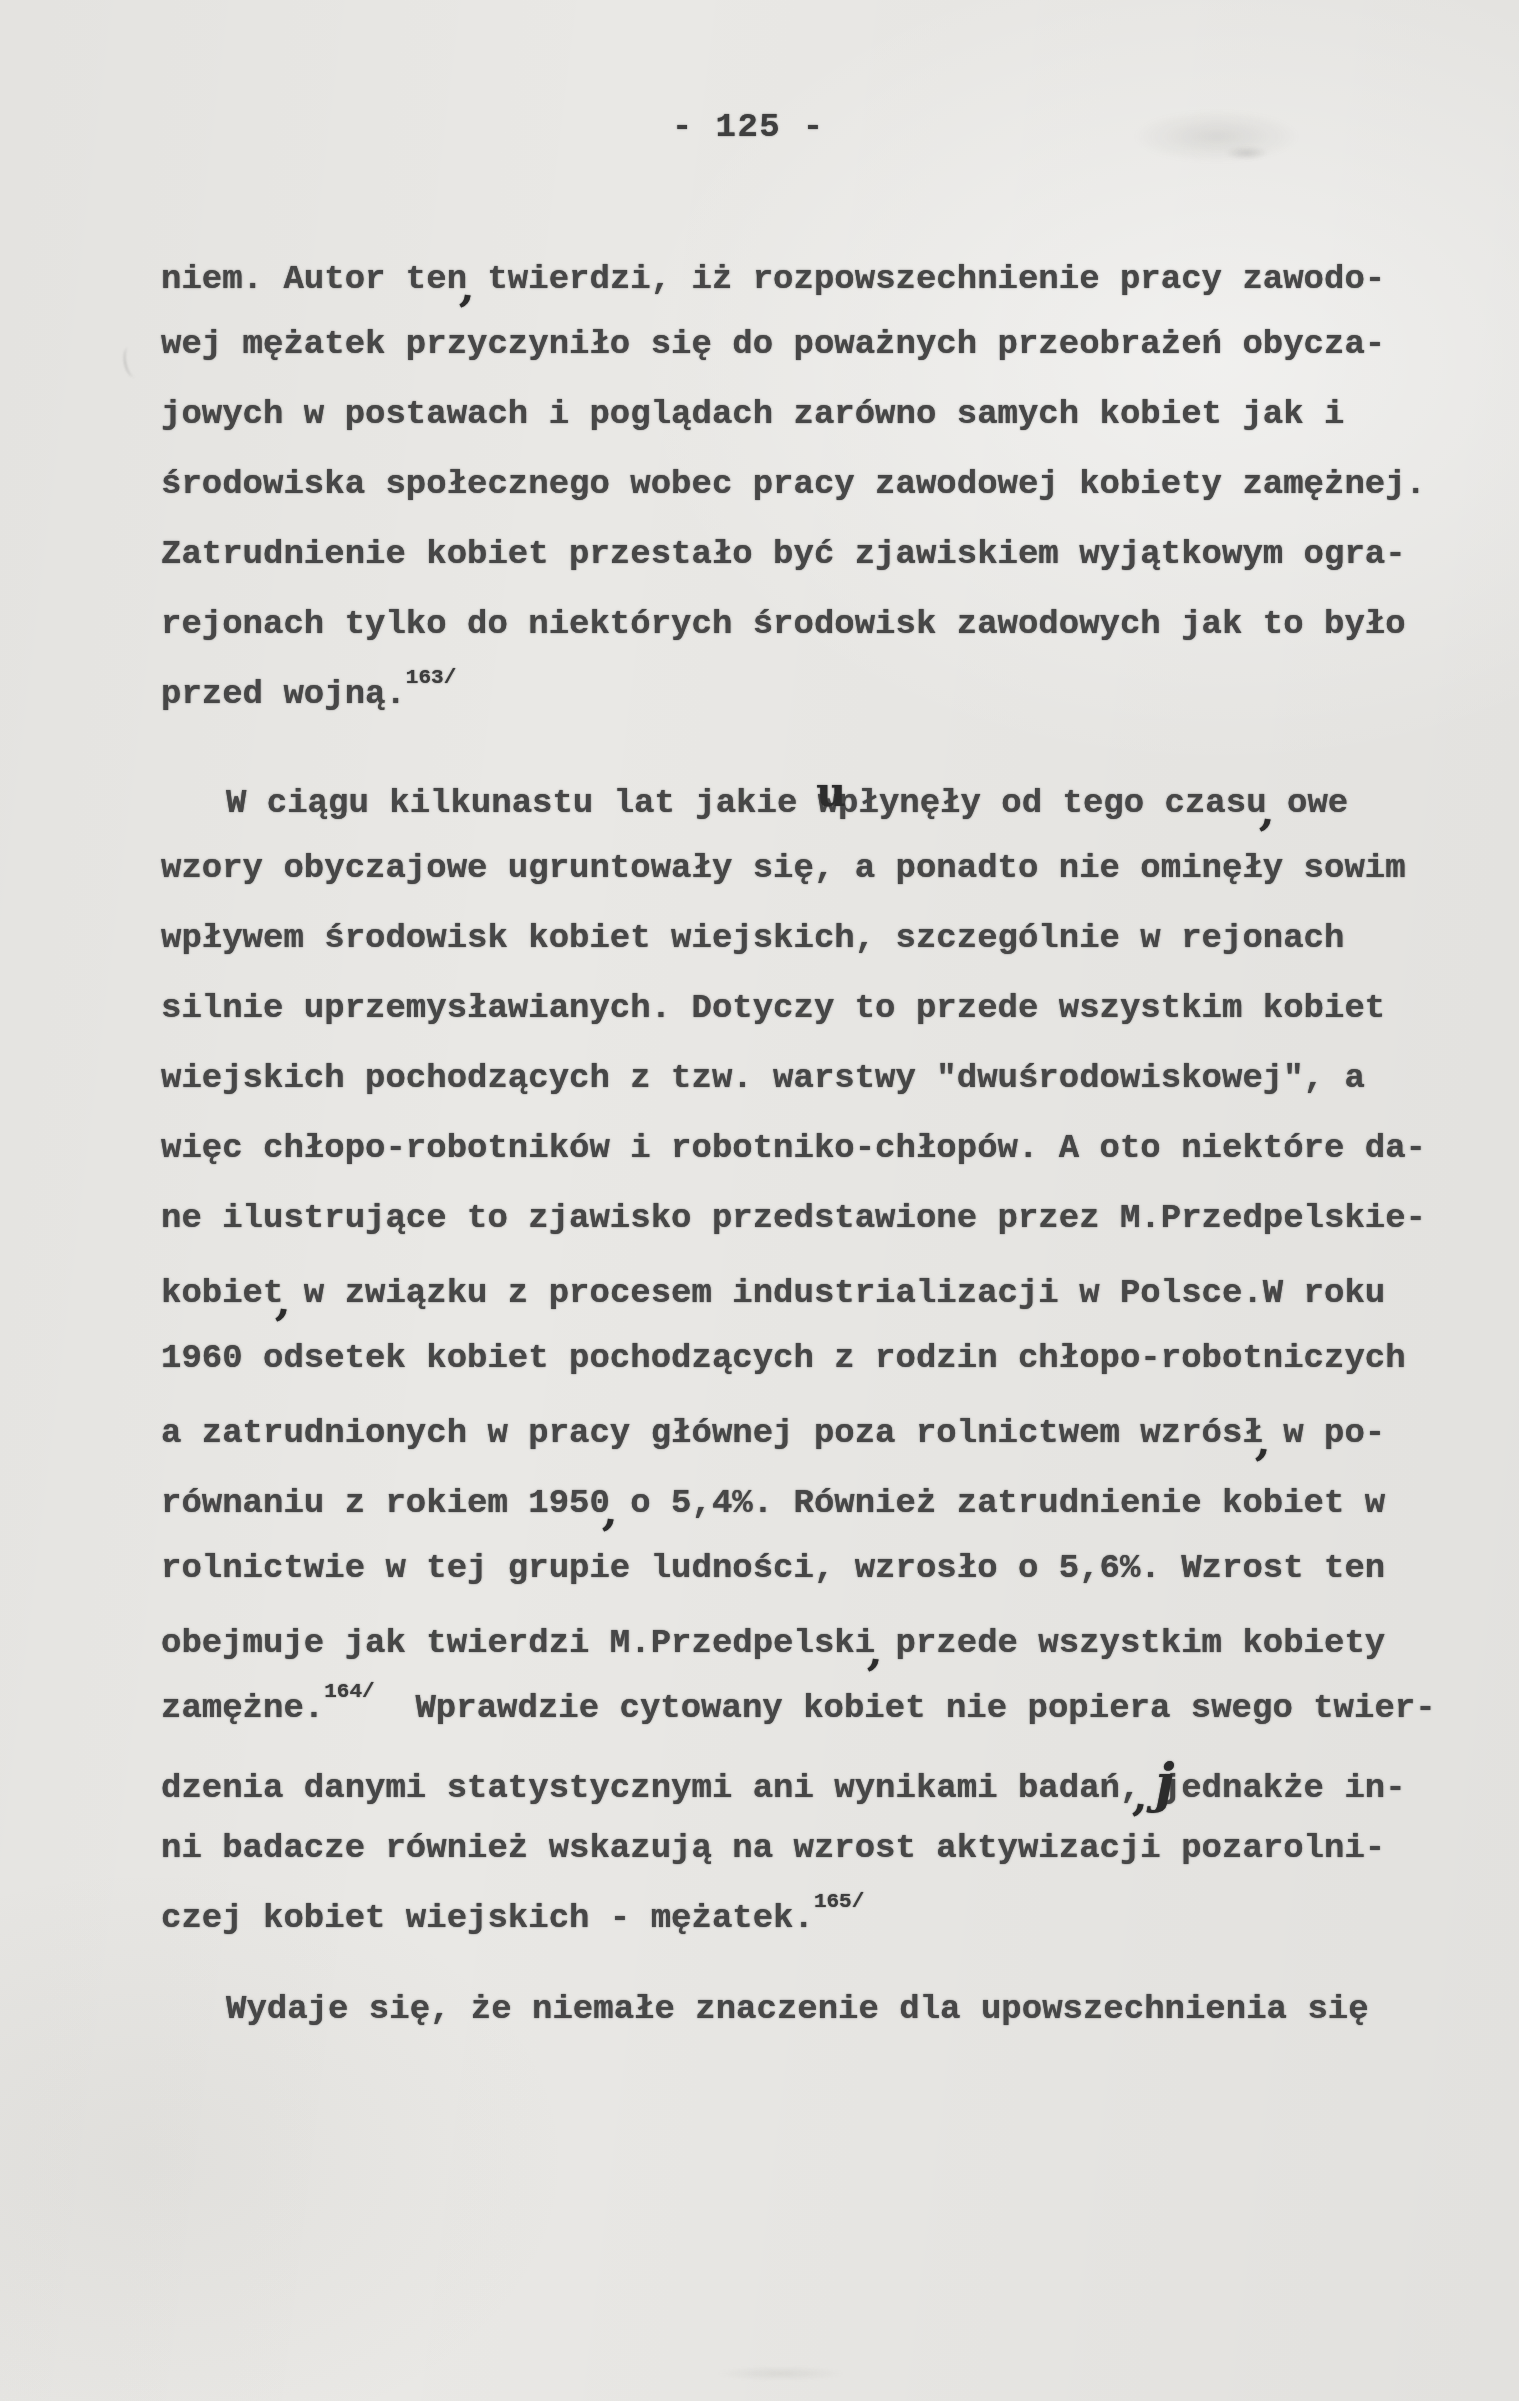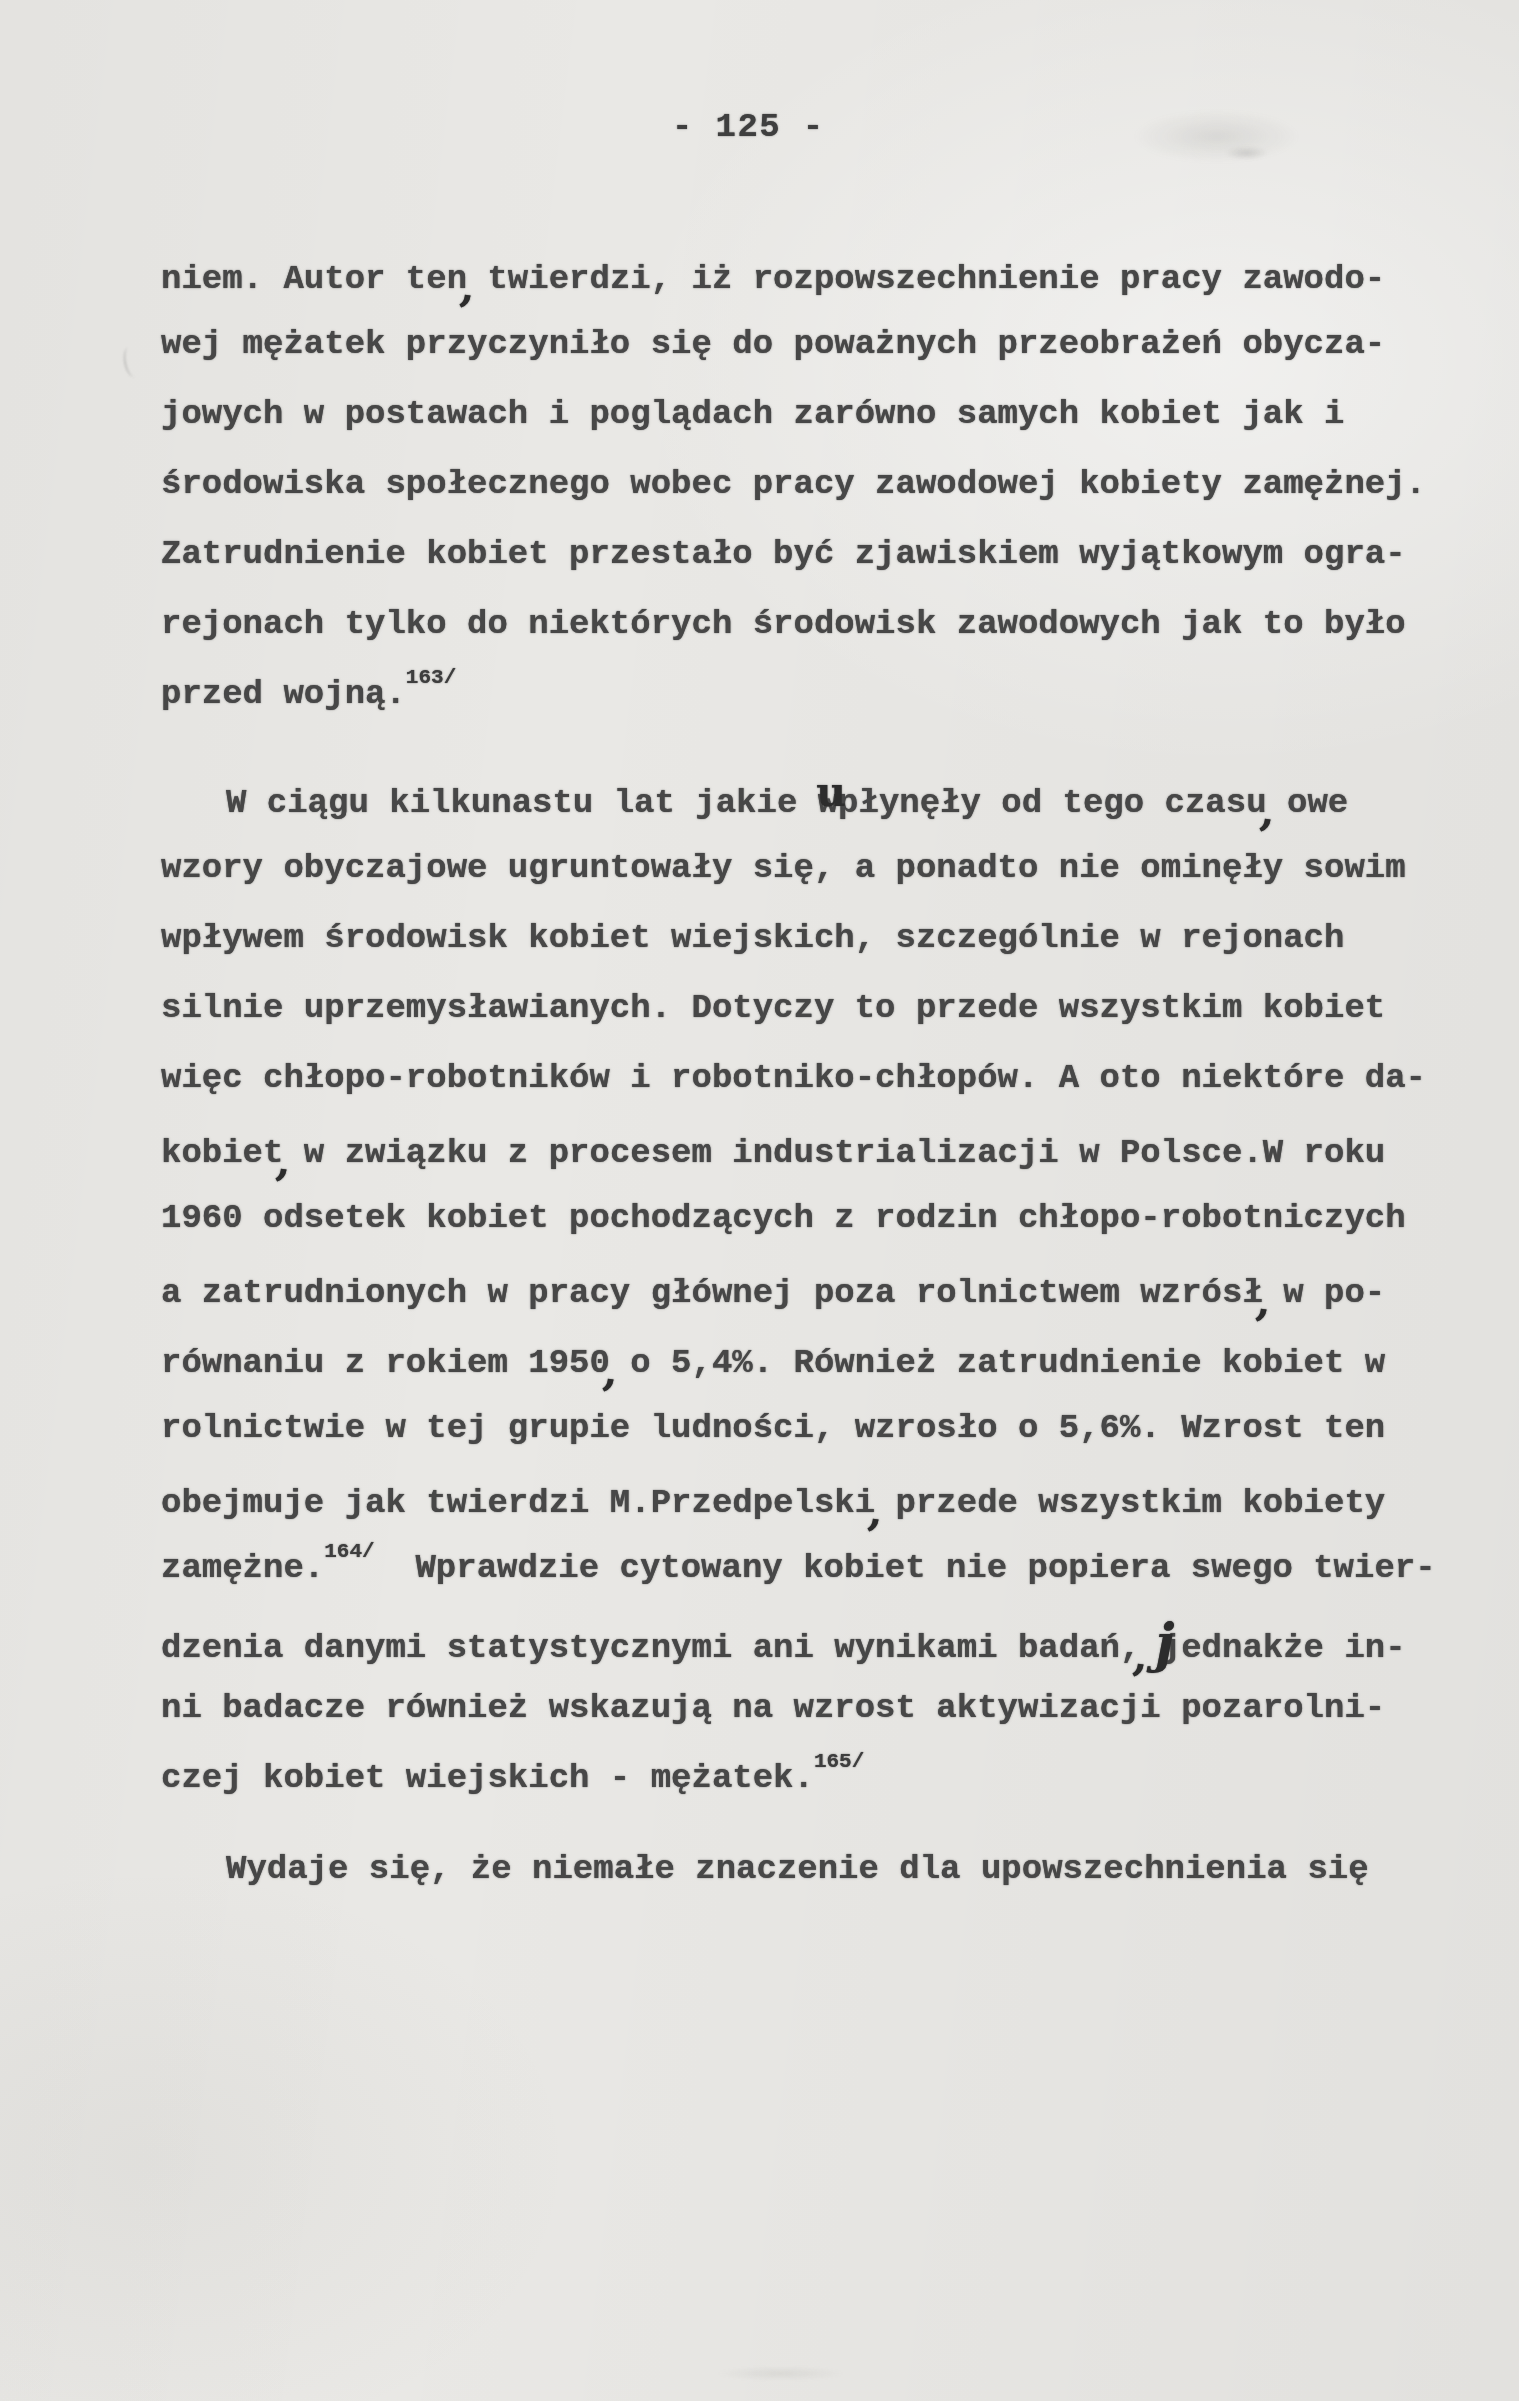--- a/index.html
+++ b/index.html
@@ -111,21 +111,23 @@
         <div class="line"><span class="t">środowiska społecznego wobec pracy zawodowej kobiety zamężnej.</span></div>
         <div class="line"><span class="t">Zatrudnienie kobiet przestało być zjawiskiem wyjątkowym ogra-</span></div>
         <div class="line"><span class="t">rejonach tylko do niektórych środowisk zawodowych jak to było</span></div>
         <div class="line"><span class="t">przed wojną.</span><span class="sup">163/</span></div>
       </div>
       <div class="para para-2">
         <div class="line indent"><span class="t">W ciągu kilkunastu lat jakie </span><span class="hand hand-u">u</span><span class="t">wpłynęły od tego czasu</span><span class="hand hand-comma">,</span><span class="t"> owe</span></div>
         <div class="line"><span class="t">wzory obyczajowe ugruntowały się, a ponadto nie ominęły sowim</span></div>
         <div class="line"><span class="t">wpływem środowisk kobiet wiejskich, szczególnie w rejonach</span></div>
         <div class="line"><span class="t">silnie uprzemysławianych. Dotyczy to przede wszystkim kobiet</span></div>
+        <div class="line"><span class="t">wiejskich pochodzących z tzw. warstwy "dwuśrodowiskowej", a</span></div>
         <div class="line"><span class="t">więc chłopo-robotników i robotniko-chłopów. A oto niektóre da-</span></div>
+        <div class="line"><span class="t">ne ilustrujące to zjawisko przedstawione przez M.Przedpelskie-</span></div>
         <div class="line"><span class="t">kobiet</span><span class="hand hand-comma">,</span><span class="t"> w związku z procesem industrializacji w Polsce.W roku</span></div>
         <div class="line"><span class="t">1960 odsetek kobiet pochodzących z rodzin chłopo-robotniczych</span></div>
         <div class="line"><span class="t">a zatrudnionych w pracy głównej poza rolnictwem wzrósł</span><span class="hand hand-comma">,</span><span class="t"> w po-</span></div>
         <div class="line"><span class="t">równaniu z rokiem 1950</span><span class="hand hand-comma">,</span><span class="t"> o 5,4%. Również zatrudnienie kobiet w</span></div>
         <div class="line"><span class="t">rolnictwie w tej grupie ludności, wzrosło o 5,6%. Wzrost ten</span></div>
         <div class="line"><span class="t">obejmuje jak twierdzi M.Przedpelski</span><span class="hand hand-comma">,</span><span class="t"> przede wszystkim kobiety</span></div>
         <div class="line"><span class="t">zamężne.</span><span class="sup">164/</span><span class="t">  Wprawdzie cytowany kobiet nie popiera swego twier-</span></div>
         <div class="line"><span class="t">dzenia danymi statystycznymi ani wynikami badań,</span><span class="hand hand-comma">,</span><span class="t"> </span><span class="hand hand-j">j</span><span class="t">jednakże in-</span></div>
         <div class="line"><span class="t">ni badacze również wskazują na wzrost aktywizacji pozarolni-</span></div>
         <div class="line"><span class="t">czej kobiet wiejskich - mężatek.</span><span class="sup">165/</span></div>

